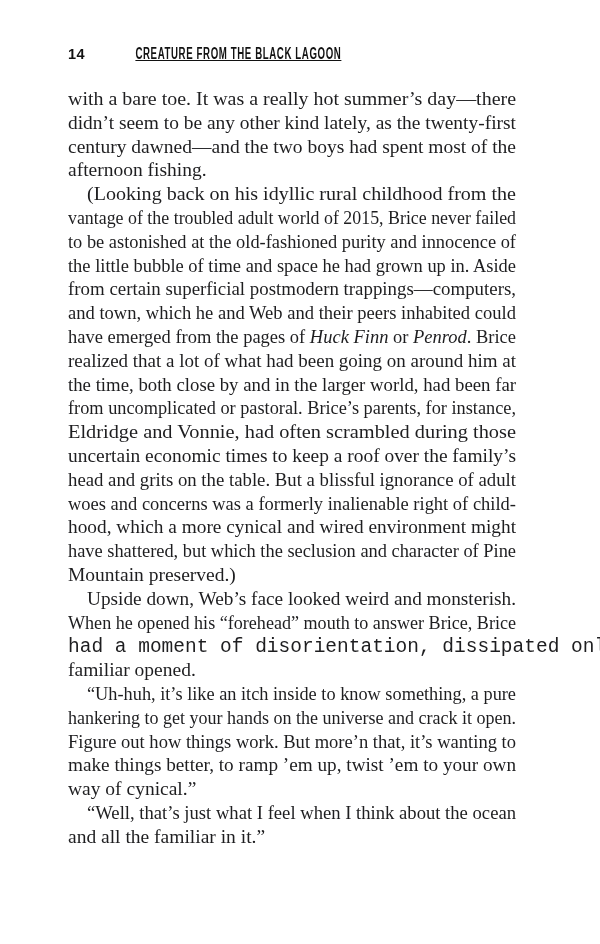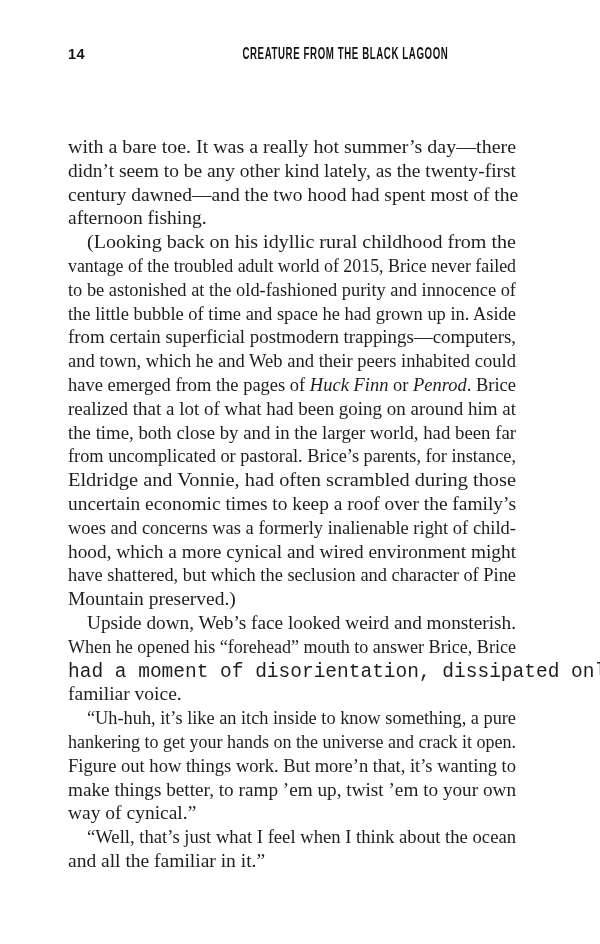--- a/index.html
+++ b/index.html
@@ -26,21 +26,22 @@
     position: absolute;
     left: 68px;
     top: 46px;
     width: 448px;
     height: 16px;
     font-family: "Liberation Sans", "DejaVu Sans", sans-serif;
     font-weight: bold;
     color: var(--header-ink);
     display: flex;
     align-items: center;
-    justify-content: flex-end;
+    justify-content: flex-start;
+    text-decoration: underline;
   }
   .page-num {
     position: absolute;
     left: 0;
     top: 0;
     font-size: 14.5px;
     line-height: 16px;
     letter-spacing: 0.5px;
   }
   .running-title {
@@ -50,21 +51,20 @@
     letter-spacing: 1px;
     white-space: nowrap;
     transform-origin: 50% 50%;
   }
   
   .body-text {
     position: absolute;
     left: 68px;
     top: 87px;
     width: 448px;
-    margin-top: 48px;
   }
   .line {
     height: 23.8px;
     line-height: 23.8px;
     font-size: 19.5px;
     white-space: nowrap;
     overflow: visible;
   }
   .line-inner {
     display: inline-block;
@@ -80,42 +80,43 @@
 <div class="page">
 
   <header class="running-header">
     <span class="page-num">14</span>
     <span class="running-title" style="transform: scaleX(0.604466);">CREATURE FROM THE BLACK LAGOON</span>
   </header>
 
   <main class="body-text">
       <div class="line"><span class="line-inner" style="transform: scaleX(1.02352);">with a bare toe. It was a really hot summer’s day—there</span></div>
       <div class="line"><span class="line-inner" style="transform: scaleX(0.996698);">didn’t seem to be any other kind lately, as the twenty-first</span></div>
-      <div class="line"><span class="line-inner" style="transform: scaleX(1.00028);">century dawned—and the two hood had spent most of the</span></div>
+      <div class="line"><span class="line-inner" style="transform: scaleX(1.00028);">century dawned—and the two boys had spent most of the</span></div>
       <div class="line last"><span class="line-inner">afternoon fishing.</span></div>
       <div class="line indent"><span class="line-inner" style="transform: scaleX(1.02878);">(Looking back on his idyllic rural childhood from the</span></div>
       <div class="line"><span class="line-inner" style="transform: scaleX(0.916214);">vantage of the troubled adult world of 2015, Brice never failed</span></div>
       <div class="line"><span class="line-inner" style="transform: scaleX(0.943344);">to be astonished at the old-fashioned purity and innocence of</span></div>
       <div class="line"><span class="line-inner" style="transform: scaleX(0.945428);">the little bubble of time and space he had grown up in. Aside</span></div>
       <div class="line"><span class="line-inner" style="transform: scaleX(0.967603);">from certain superficial postmodern trappings—computers,</span></div>
       <div class="line"><span class="line-inner" style="transform: scaleX(0.951547);">and town, which he and Web and their peers inhabited could</span></div>
       <div class="line"><span class="line-inner" style="transform: scaleX(0.947647);">have emerged from the pages of <span class="italic">Huck Finn</span> or <span class="italic">Penrod</span>. Brice</span></div>
       <div class="line"><span class="line-inner" style="transform: scaleX(0.973318);">realized that a lot of what had been going on around him at</span></div>
       <div class="line"><span class="line-inner" style="transform: scaleX(0.962761);">the time, both close by and in the larger world, had been far</span></div>
       <div class="line"><span class="line-inner" style="transform: scaleX(0.938036);">from uncomplicated or pastoral. Brice’s parents, for instance,</span></div>
       <div class="line"><span class="line-inner" style="transform: scaleX(1.0436);">Eldridge and Vonnie, had often scrambled during those</span></div>
       <div class="line"><span class="line-inner" style="transform: scaleX(0.995625);">uncertain economic times to keep a roof over the family’s</span></div>
+      <div class="line"><span class="line-inner" style="transform: scaleX(0.961954);">head and grits on the table. But a blissful ignorance of adult</span></div>
       <div class="line"><span class="line-inner" style="transform: scaleX(0.947709);">woes and concerns was a formerly inalienable right of child-</span></div>
       <div class="line"><span class="line-inner" style="transform: scaleX(0.990774);">hood, which a more cynical and wired environment might</span></div>
       <div class="line"><span class="line-inner" style="transform: scaleX(0.942321);">have shattered, but which the seclusion and character of Pine</span></div>
       <div class="line last"><span class="line-inner">Mountain preserved.)</span></div>
       <div class="line indent"><span class="line-inner" style="transform: scaleX(0.988408);">Upside down, Web’s face looked weird and monsterish.</span></div>
       <div class="line"><span class="line-inner" style="transform: scaleX(0.927566);">When he opened his “forehead” mouth to answer Brice, Brice</span></div>
       <div class="line"><span class="line-inner" style="transform: scaleX(0.999686); font-family: Liberation Mono, monospace;">had a moment of disorientation, dissipated only by Web’s</span></div>
-      <div class="line last"><span class="line-inner">familiar voice.</span></div>
+      <div class="line last"><span class="line-inner">familiar opened.</span></div>
       <div class="line indent"><span class="line-inner" style="transform: scaleX(0.938538);">“Uh-huh, it’s like an itch inside to know something, a pure</span></div>
       <div class="line"><span class="line-inner" style="transform: scaleX(0.923354);">hankering to get your hands on the universe and crack it open.</span></div>
       <div class="line"><span class="line-inner" style="transform: scaleX(0.950726);">Figure out how things work. But more’n that, it’s wanting to</span></div>
       <div class="line"><span class="line-inner" style="transform: scaleX(0.985326);">make things better, to ramp ’em up, twist ’em to your own</span></div>
       <div class="line last"><span class="line-inner">way of cynical.”</span></div>
       <div class="line indent"><span class="line-inner" style="transform: scaleX(0.955523);">“Well, that’s just what I feel when I think about the ocean</span></div>
       <div class="line last"><span class="line-inner">and all the familiar in it.”</span></div>
     </main>
 
 </div>

